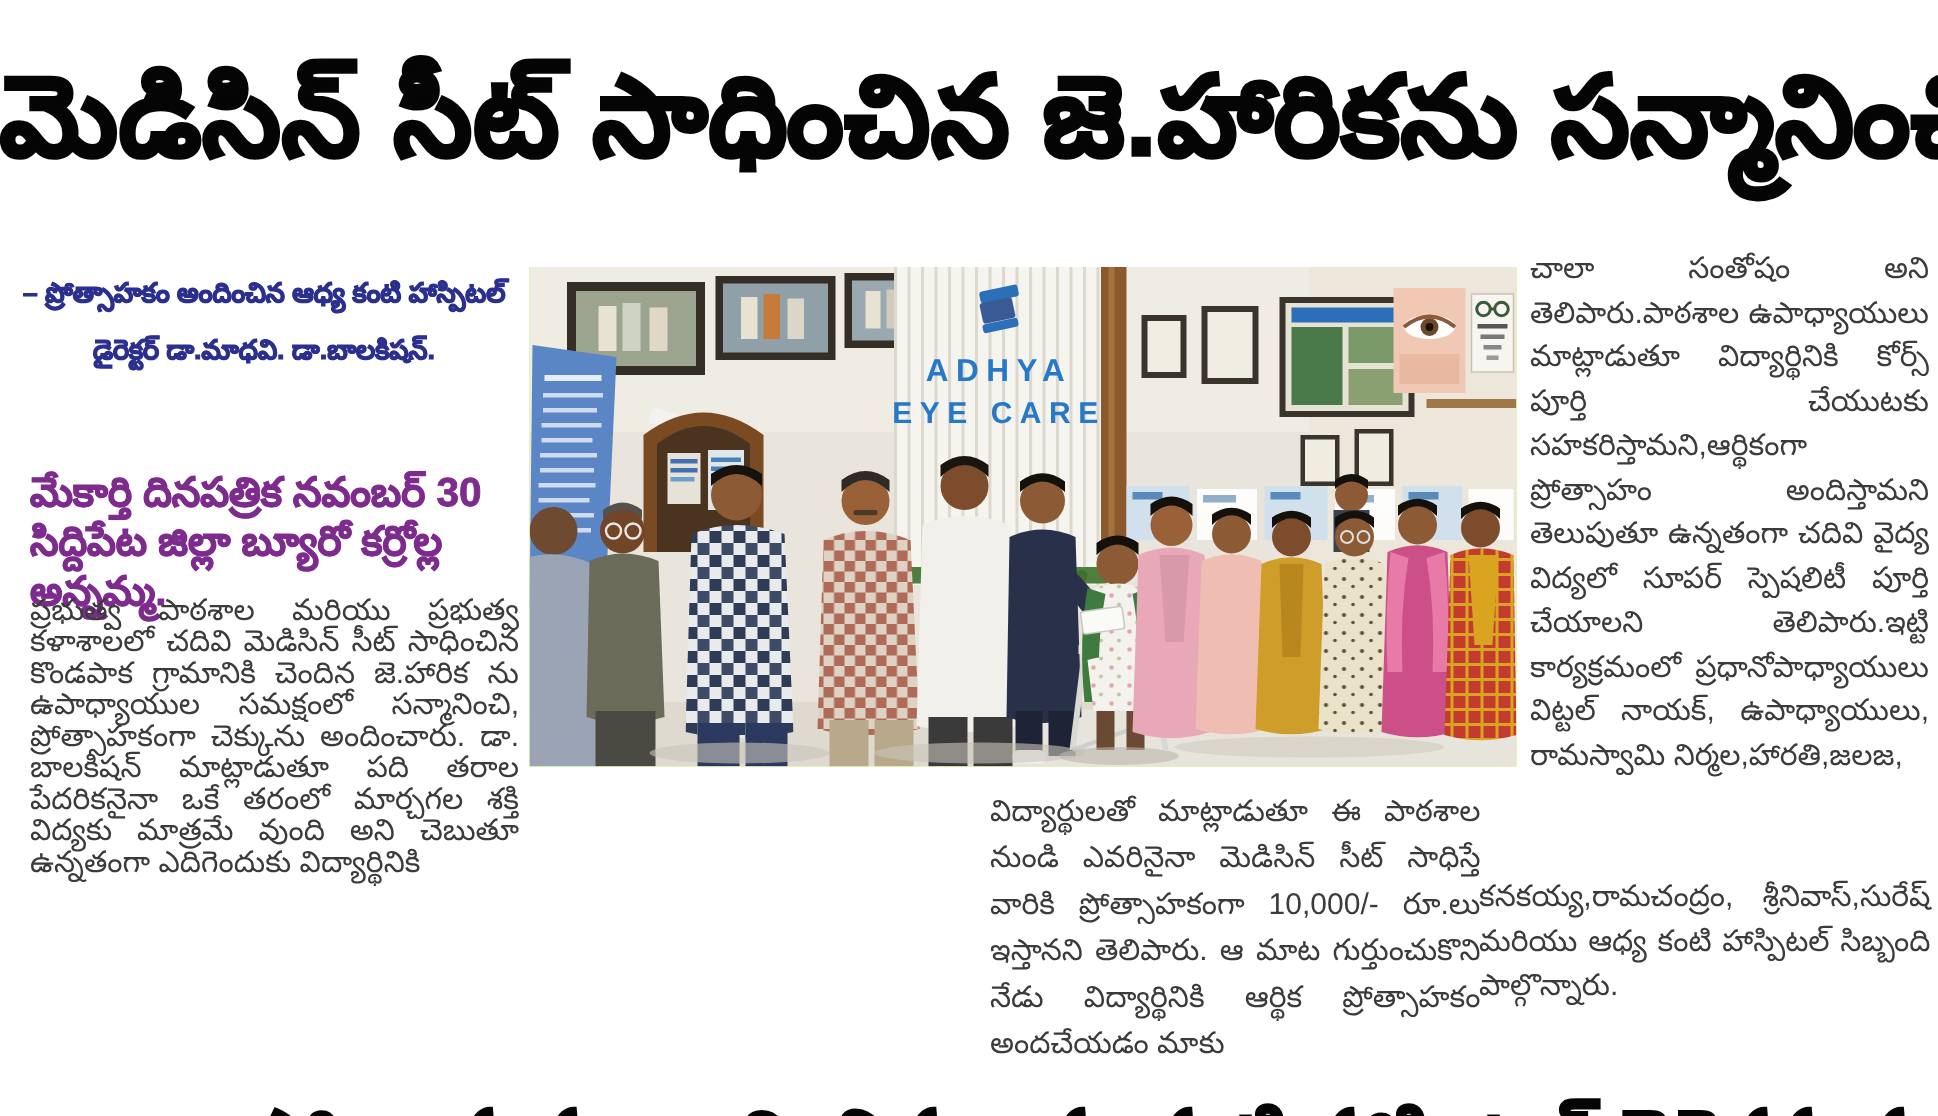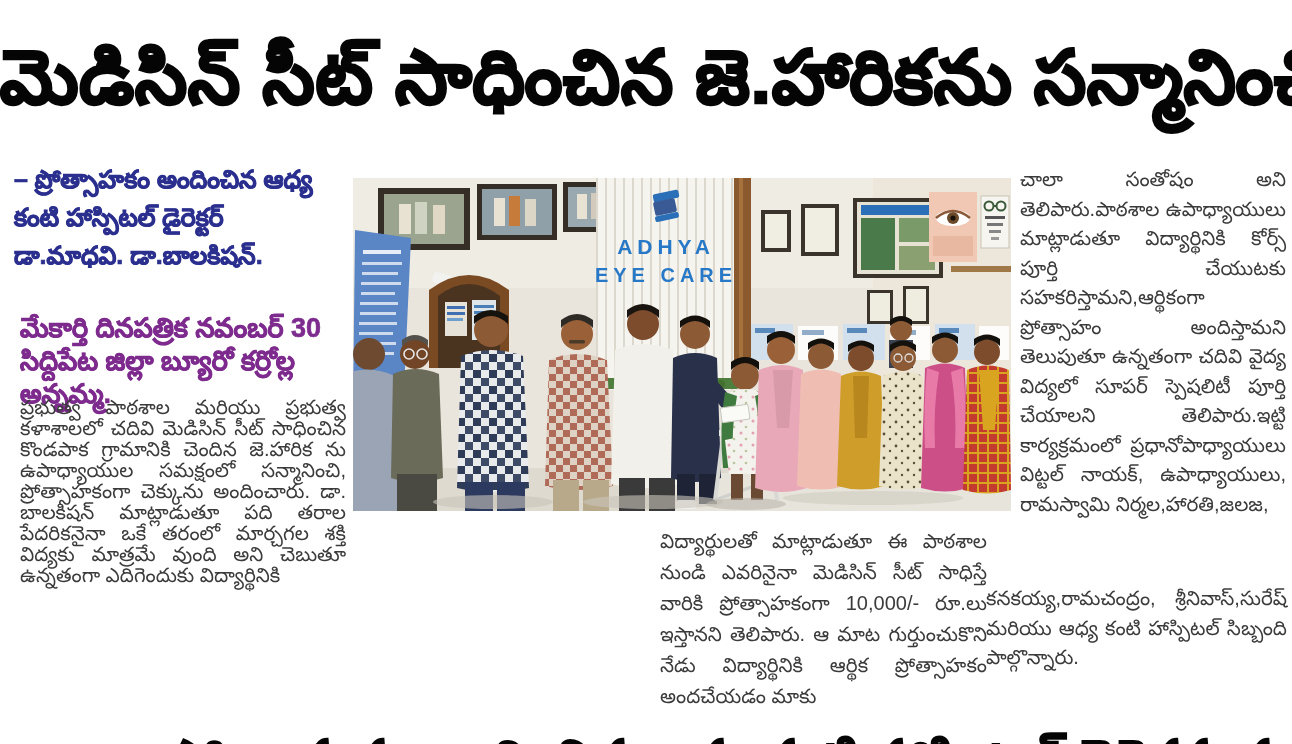--- a/index.html
+++ b/index.html
@@ -10,24 +10,24 @@
     font-family:"Liberation Sans", sans-serif;
   }
   .headline {
     position:absolute; left:0; top:24px; width:1292px;
     text-align:center; color:#050505;
     font-size:74px; font-weight:900; letter-spacing:1px;
     -webkit-text-stroke:2.4px #050505;
     line-height:108px; white-space:nowrap;
   }
   .lead {
-    position:absolute; left:14px; top:160px; width:324px;
-    color:#2b2f8e; font-size:25px; font-weight:bold;
+    position:absolute; left:14px; top:176px; width:324px;
+    color:#2b2f8e; font-size:18px; font-weight:bold;
     -webkit-text-stroke:0.7px #2b2f8e;
-    line-height:38px; 
+    line-height:38px; text-align:center;
   }
   .byline {
     position:absolute; left:20px; top:312px; width:322px;
     color:#7e2b8e; font-size:27px; font-weight:bold;
     -webkit-text-stroke:0.6px #7e2b8e;
     line-height:33px; text-align:left;
   }
   .body-text {
     color:#3b3b3b; font-size:20px; line-height:21px;
     text-align:justify;

